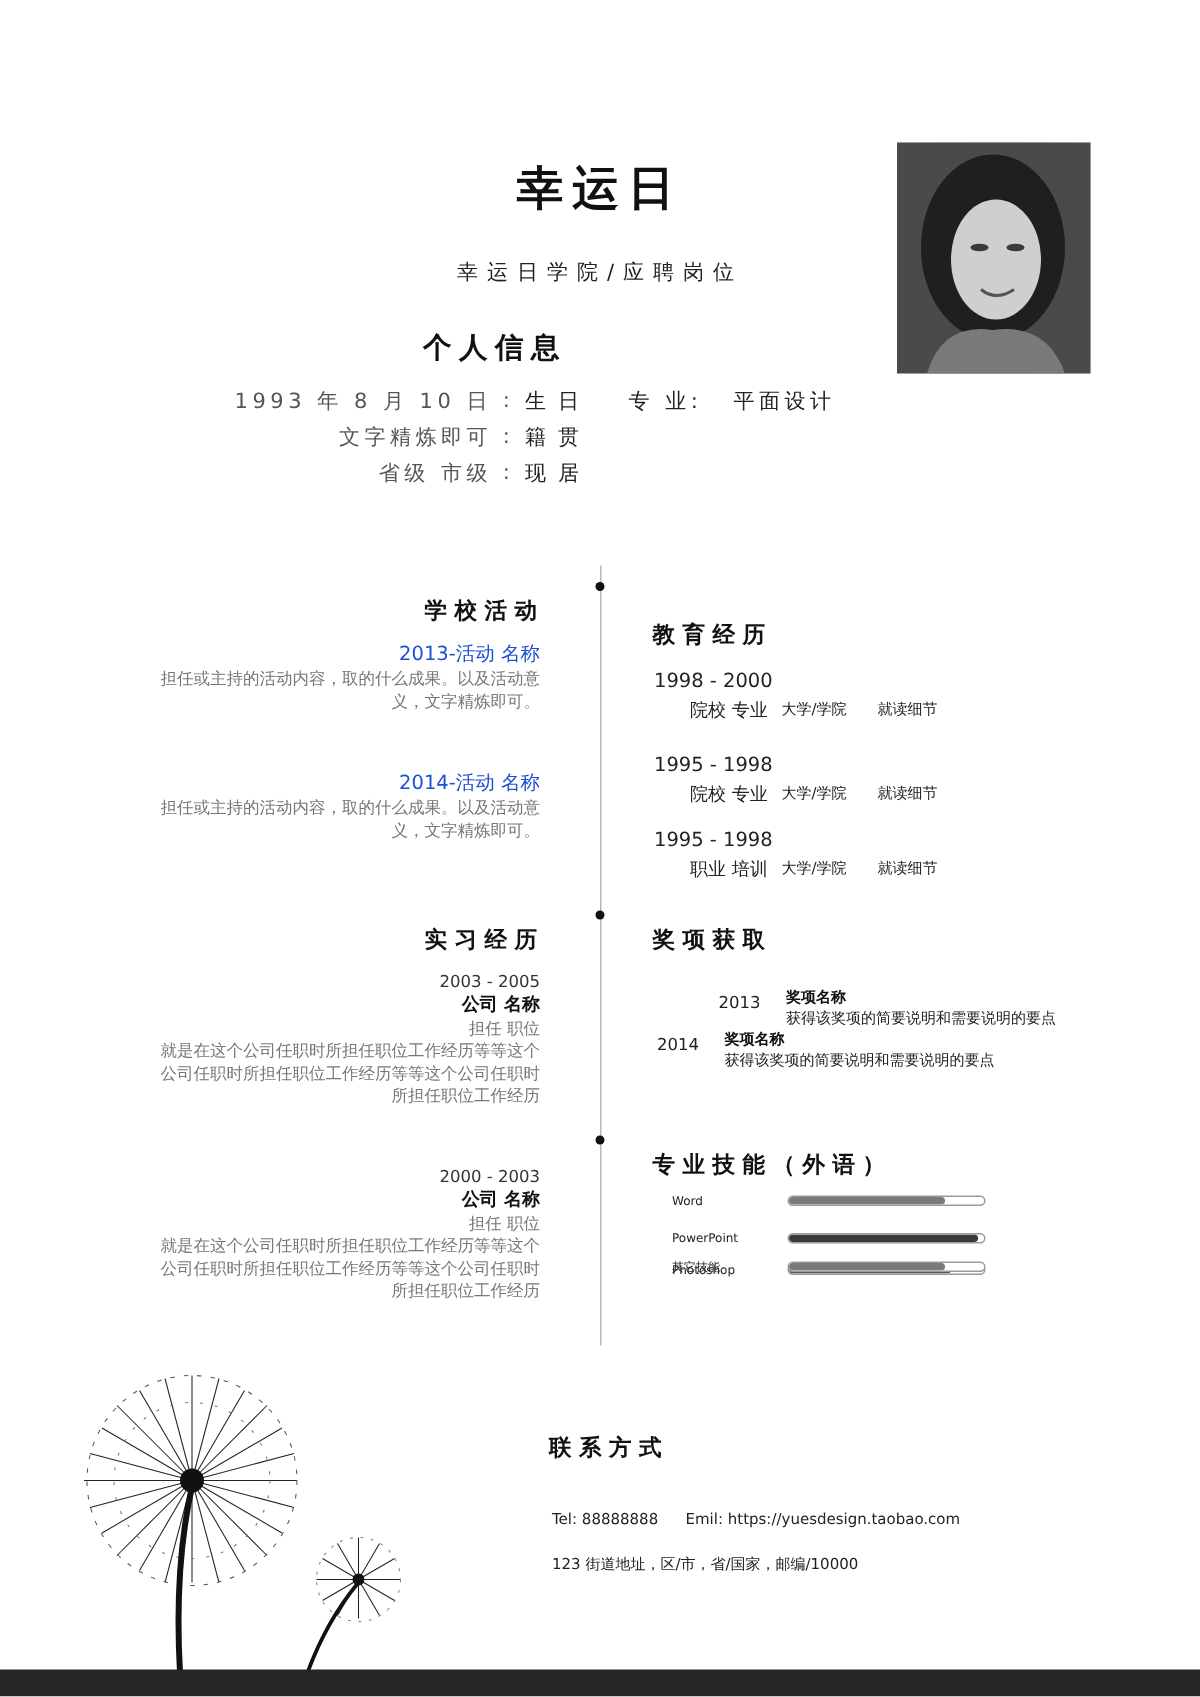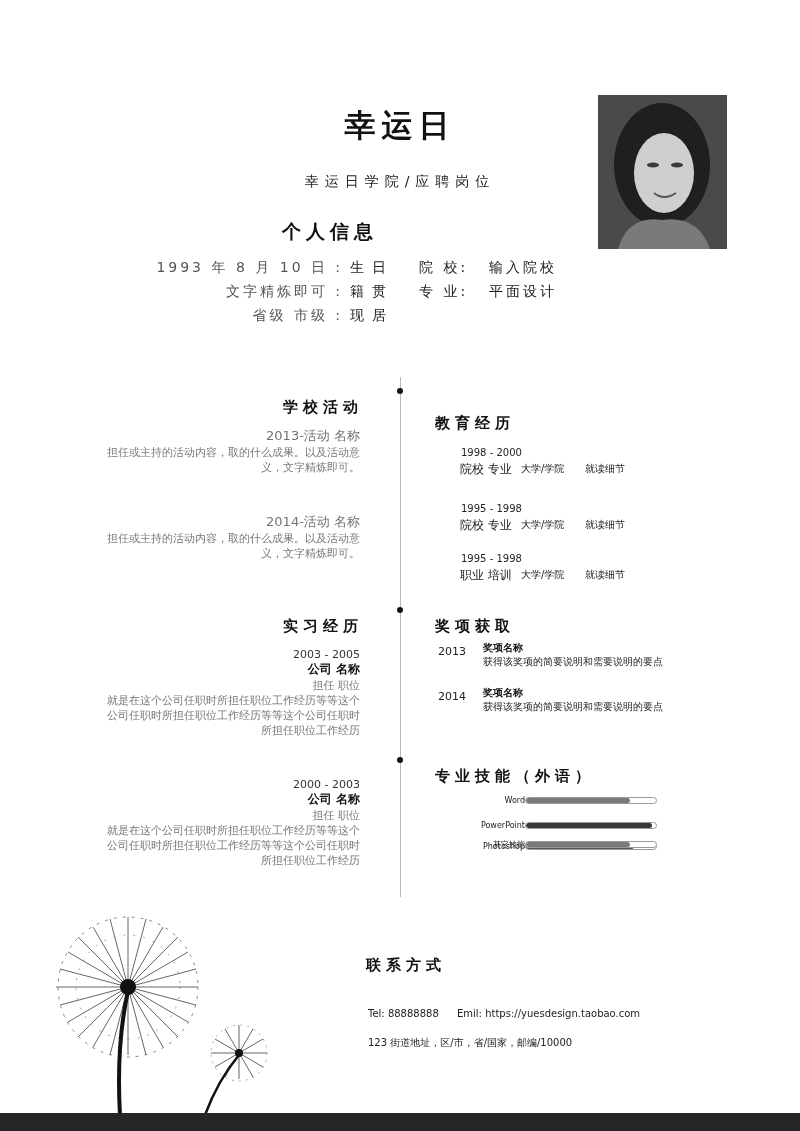--- a/index.html
+++ b/index.html
@@ -22,41 +22,41 @@
   .info-right { left: 419px; top: 259px; width: 200px; }
   .info-right .info-row { justify-content: flex-start; }
   .info-right .k { width: 70px; letter-spacing: 3px; color: #222;}
   .info-right .v { color: #222; text-align: left; letter-spacing: 3px; }
 
   .timeline { left: 400px; top: 377px; width: 1px; height: 520px; background: #b8b8b8; }
   .dot { width: 6px; height: 6px; border-radius: 50%; background: #111; left: 397px; }
 
   .sec-title { font-size: 15px; font-weight: bold; letter-spacing: 5px; color: #111; }
   .left-col { right: 440px; text-align: right; }
-  .act-title { font-size: 13px; color: #737373; }
+  .act-title { font-size: 13px; color: #1d4ed8; }
   .act-desc { font-size: 11px; color: #777; line-height: 15px; width: 262px; margin-left: auto; }
   .job-date { font-size: 11px; color: #333; }
   .job-company { font-size: 12px; font-weight: bold; color: #111; }
   .job-role { font-size: 11px; color: #777; }
   .job-desc { font-size: 11px; color: #777; line-height: 15px; width: 260px; margin-left: auto; }
 
   .edu-item { left: 436px; font-size: 11px; color: #222; }
-  .edu-date { font-size: 10px; color: #222; margin-bottom: 3px; margin-left: 25px; }
+  .edu-date { font-size: 13px; color: #222; margin-bottom: 3px; }
   .edu-line { display: flex; font-size: 12px; }
   .edu-line .a { width: 85px; padding-left: 24px; }
   .edu-line .b { width: 64px; font-size: 10px; padding-top: 1px; }
   .edu-line .c { font-size: 10px; padding-top: 1px; }
 
   .award { left: 438px; display: flex; font-size: 11px; }
   .award .yr { width: 45px; color: #222; padding-top: 4px; }
   .award .nm { font-weight: bold; font-size: 10px; color: #111; }
   .award .ds { font-size: 10px; color: #222; }
 
   .skill { left: 448px; width: 210px; height: 14px; display: flex; align-items: center; }
-  .skill .lbl { width: 77px; font-size: 8px; color: #222; text-align: right; }
+  .skill .lbl { width: 77px; font-size: 8px; color: #222; }
   .skill .track { width: 132px; height: 7px; border: 1px solid #999; border-radius: 4px; position: relative; overflow: hidden; background: #fff; }
   .skill .fill { position: absolute; left: 0; top: 0; bottom: 0; border-radius: 4px; }
 
   .contact-title { left: 366px; top: 956px; font-size: 15px; font-weight: bold; letter-spacing: 5px; color: #111; }
   .contact-addr { left: 368px; top: 1036px; font-size: 10px; color: #222; }
   .contact-tel { left: 368px; top: 1008px; font-size: 10px; color: #222; }
   .contact-mail { left: 457px; top: 1008px; font-size: 10px; color: #222; }
 
   .footer-bar { left: 0; top: 1113px; width: 800px; height: 18px; background: #262626; }
   .dandelion { left: 40px; top: 905px; width: 240px; height: 210px; }
@@ -92,24 +92,20 @@
     <span class="k">籍贯</span>
   </div>
   <div class="info-row">
     <span class="v">省级 市级</span>
     <span class="sep">:</span>
     <span class="k">现居</span>
   </div>
 </div>
 <div class="abs info-right">
   <div class="info-row">
-    <span class="k">院 校:</span>
-    <span class="v">输入院校</span>
-  </div>
-  <div class="info-row">
     <span class="k">专 业:</span>
     <span class="v">平面设计</span>
   </div>
 </div>
 
 <div class="abs timeline"></div>
 <div class="abs dot" style="top:388px"></div>
 <div class="abs dot" style="top:607px"></div>
 <div class="abs dot" style="top:757px"></div>
 
@@ -157,21 +153,21 @@
 <div class="abs edu-item" style="top:553px;">
   <div class="edu-date">1995 - 1998</div>
   <div class="edu-line">
     <span class="a">职业 培训</span>
     <span class="b">大学/学院</span>
     <span class="c">就读细节</span>
   </div>
 </div>
 
 <div class="abs sec-title" style="left:435px; top:617px;">奖项获取</div>
-<div class="abs award" style="top:641px;">
+<div class="abs award" style="top:658px;margin-left:41px;">
   <div class="yr">2013</div>
   <div>
     <div class="nm">奖项名称</div>
     <div class="ds">获得该奖项的简要说明和需要说明的要点</div>
   </div>
 </div>
 <div class="abs award" style="top:686px;">
   <div class="yr">2014</div>
   <div>
     <div class="nm">奖项名称</div>

